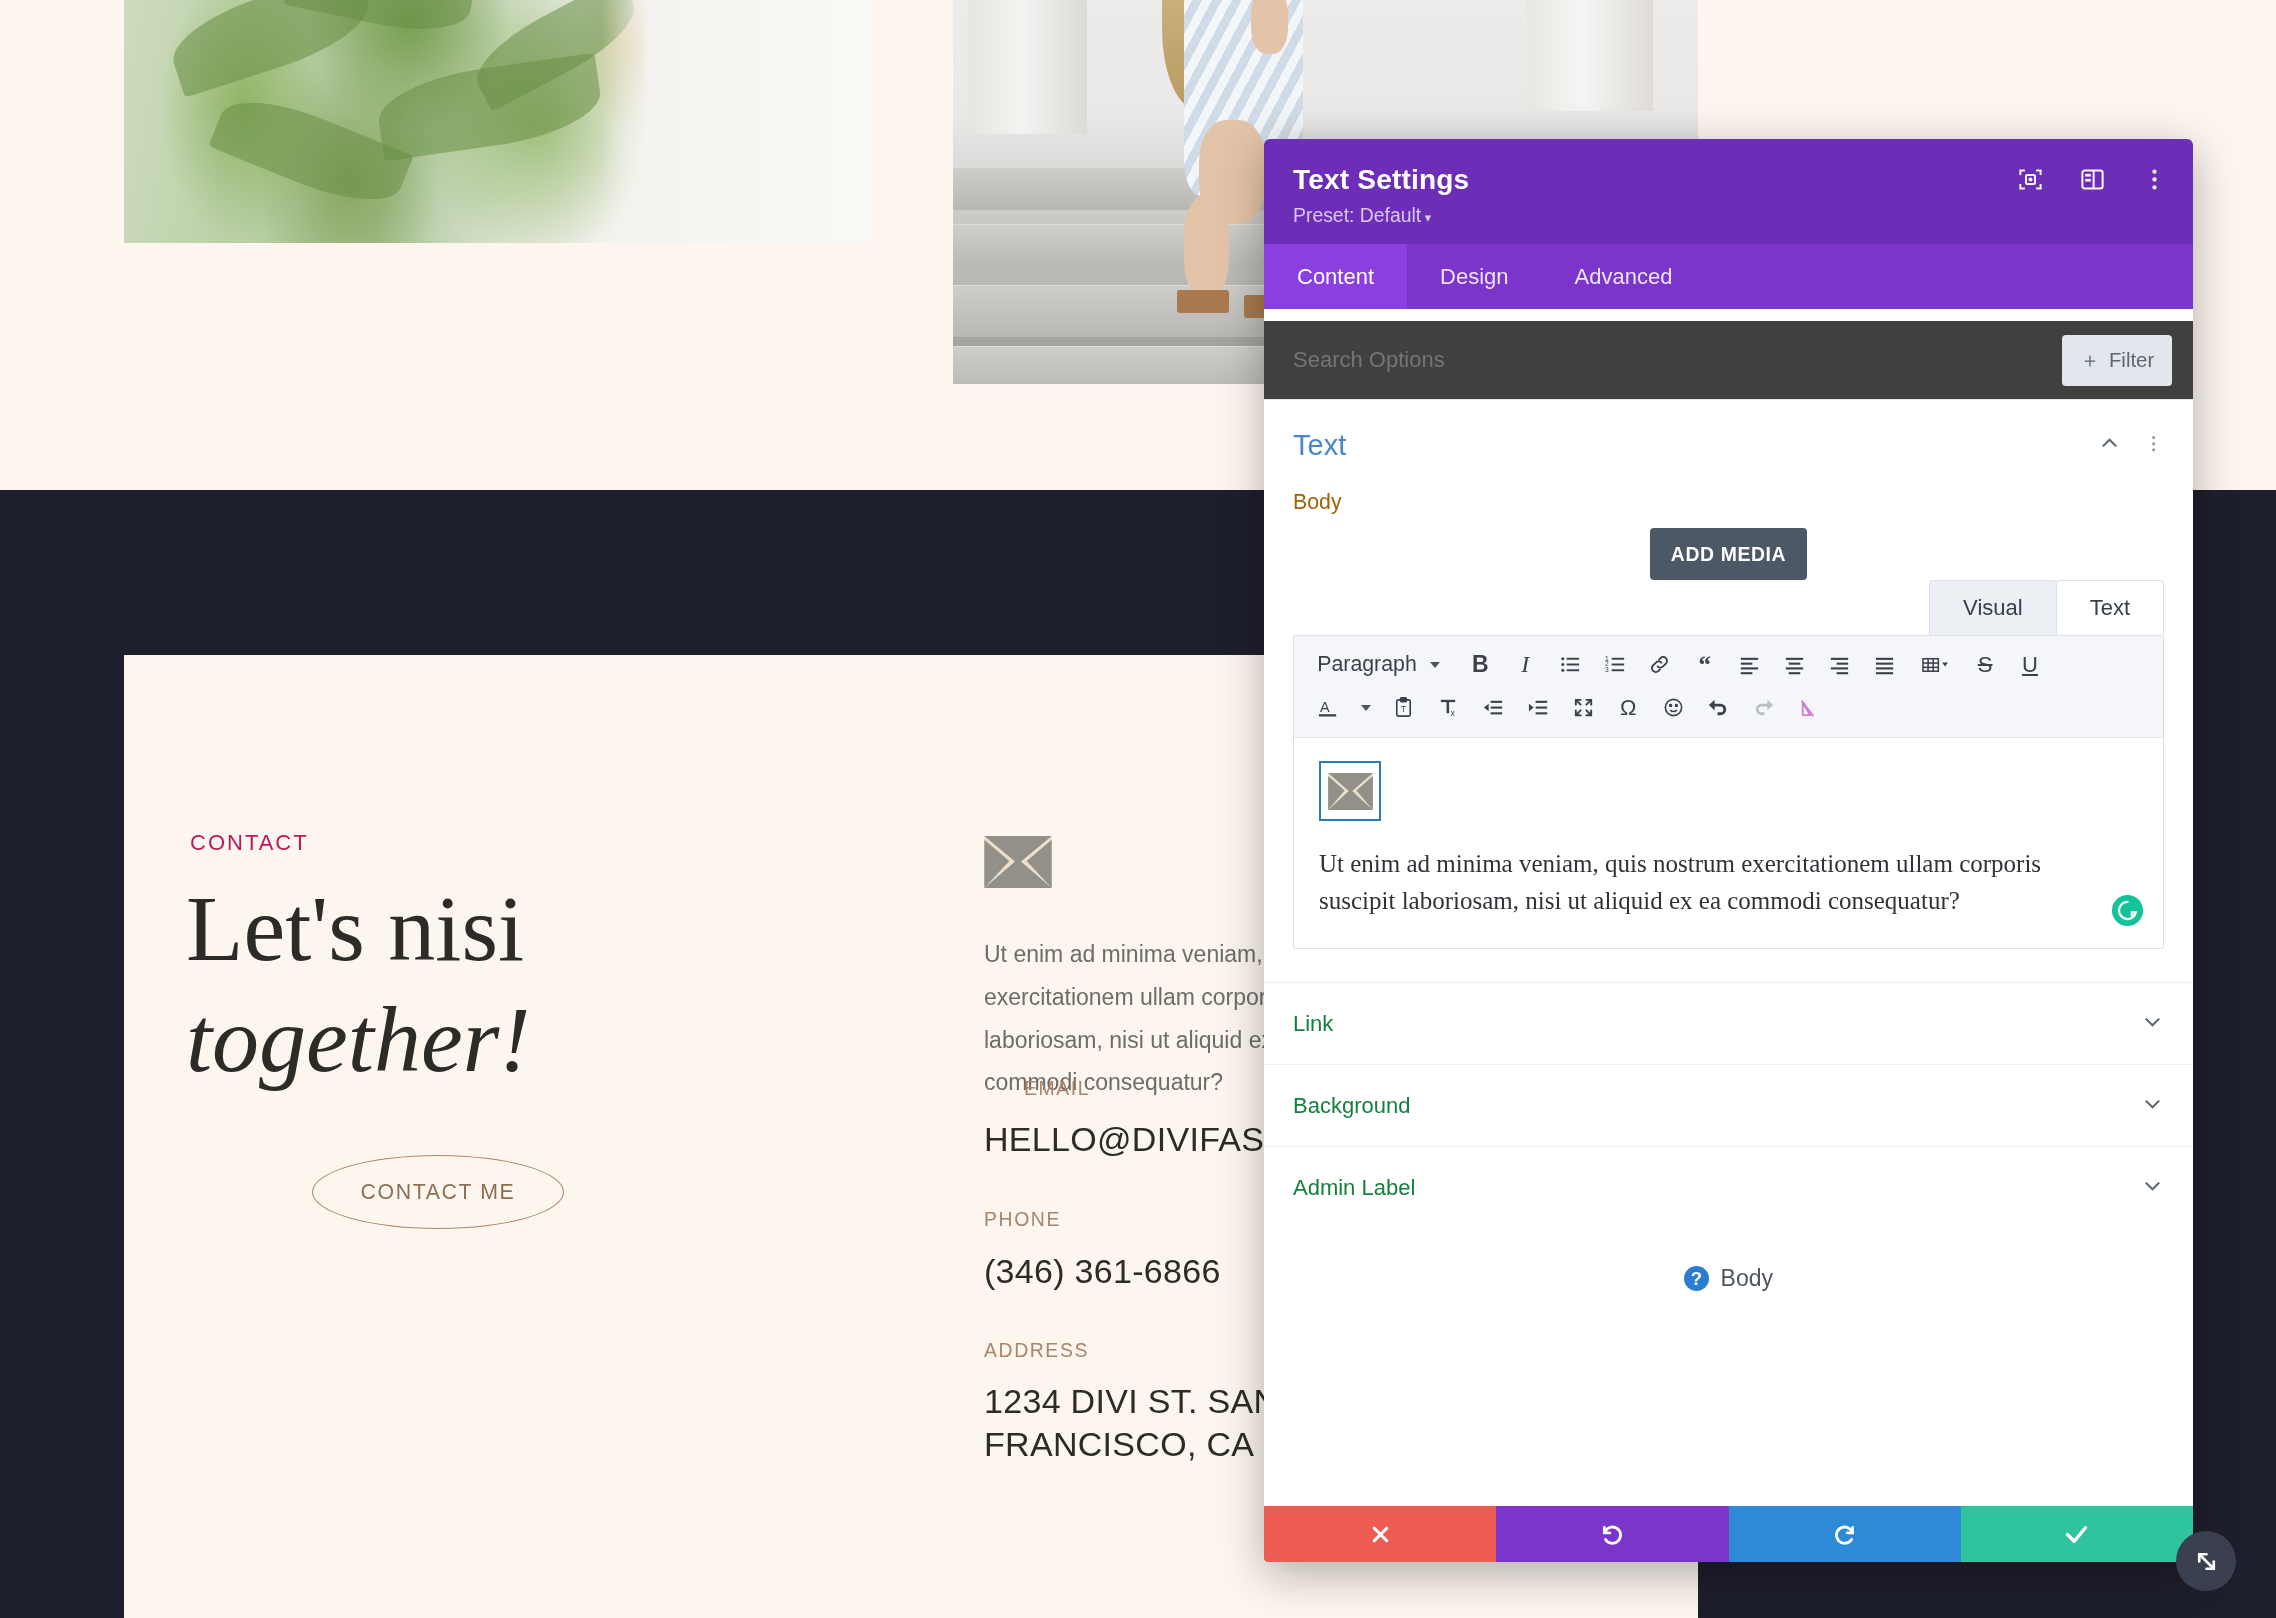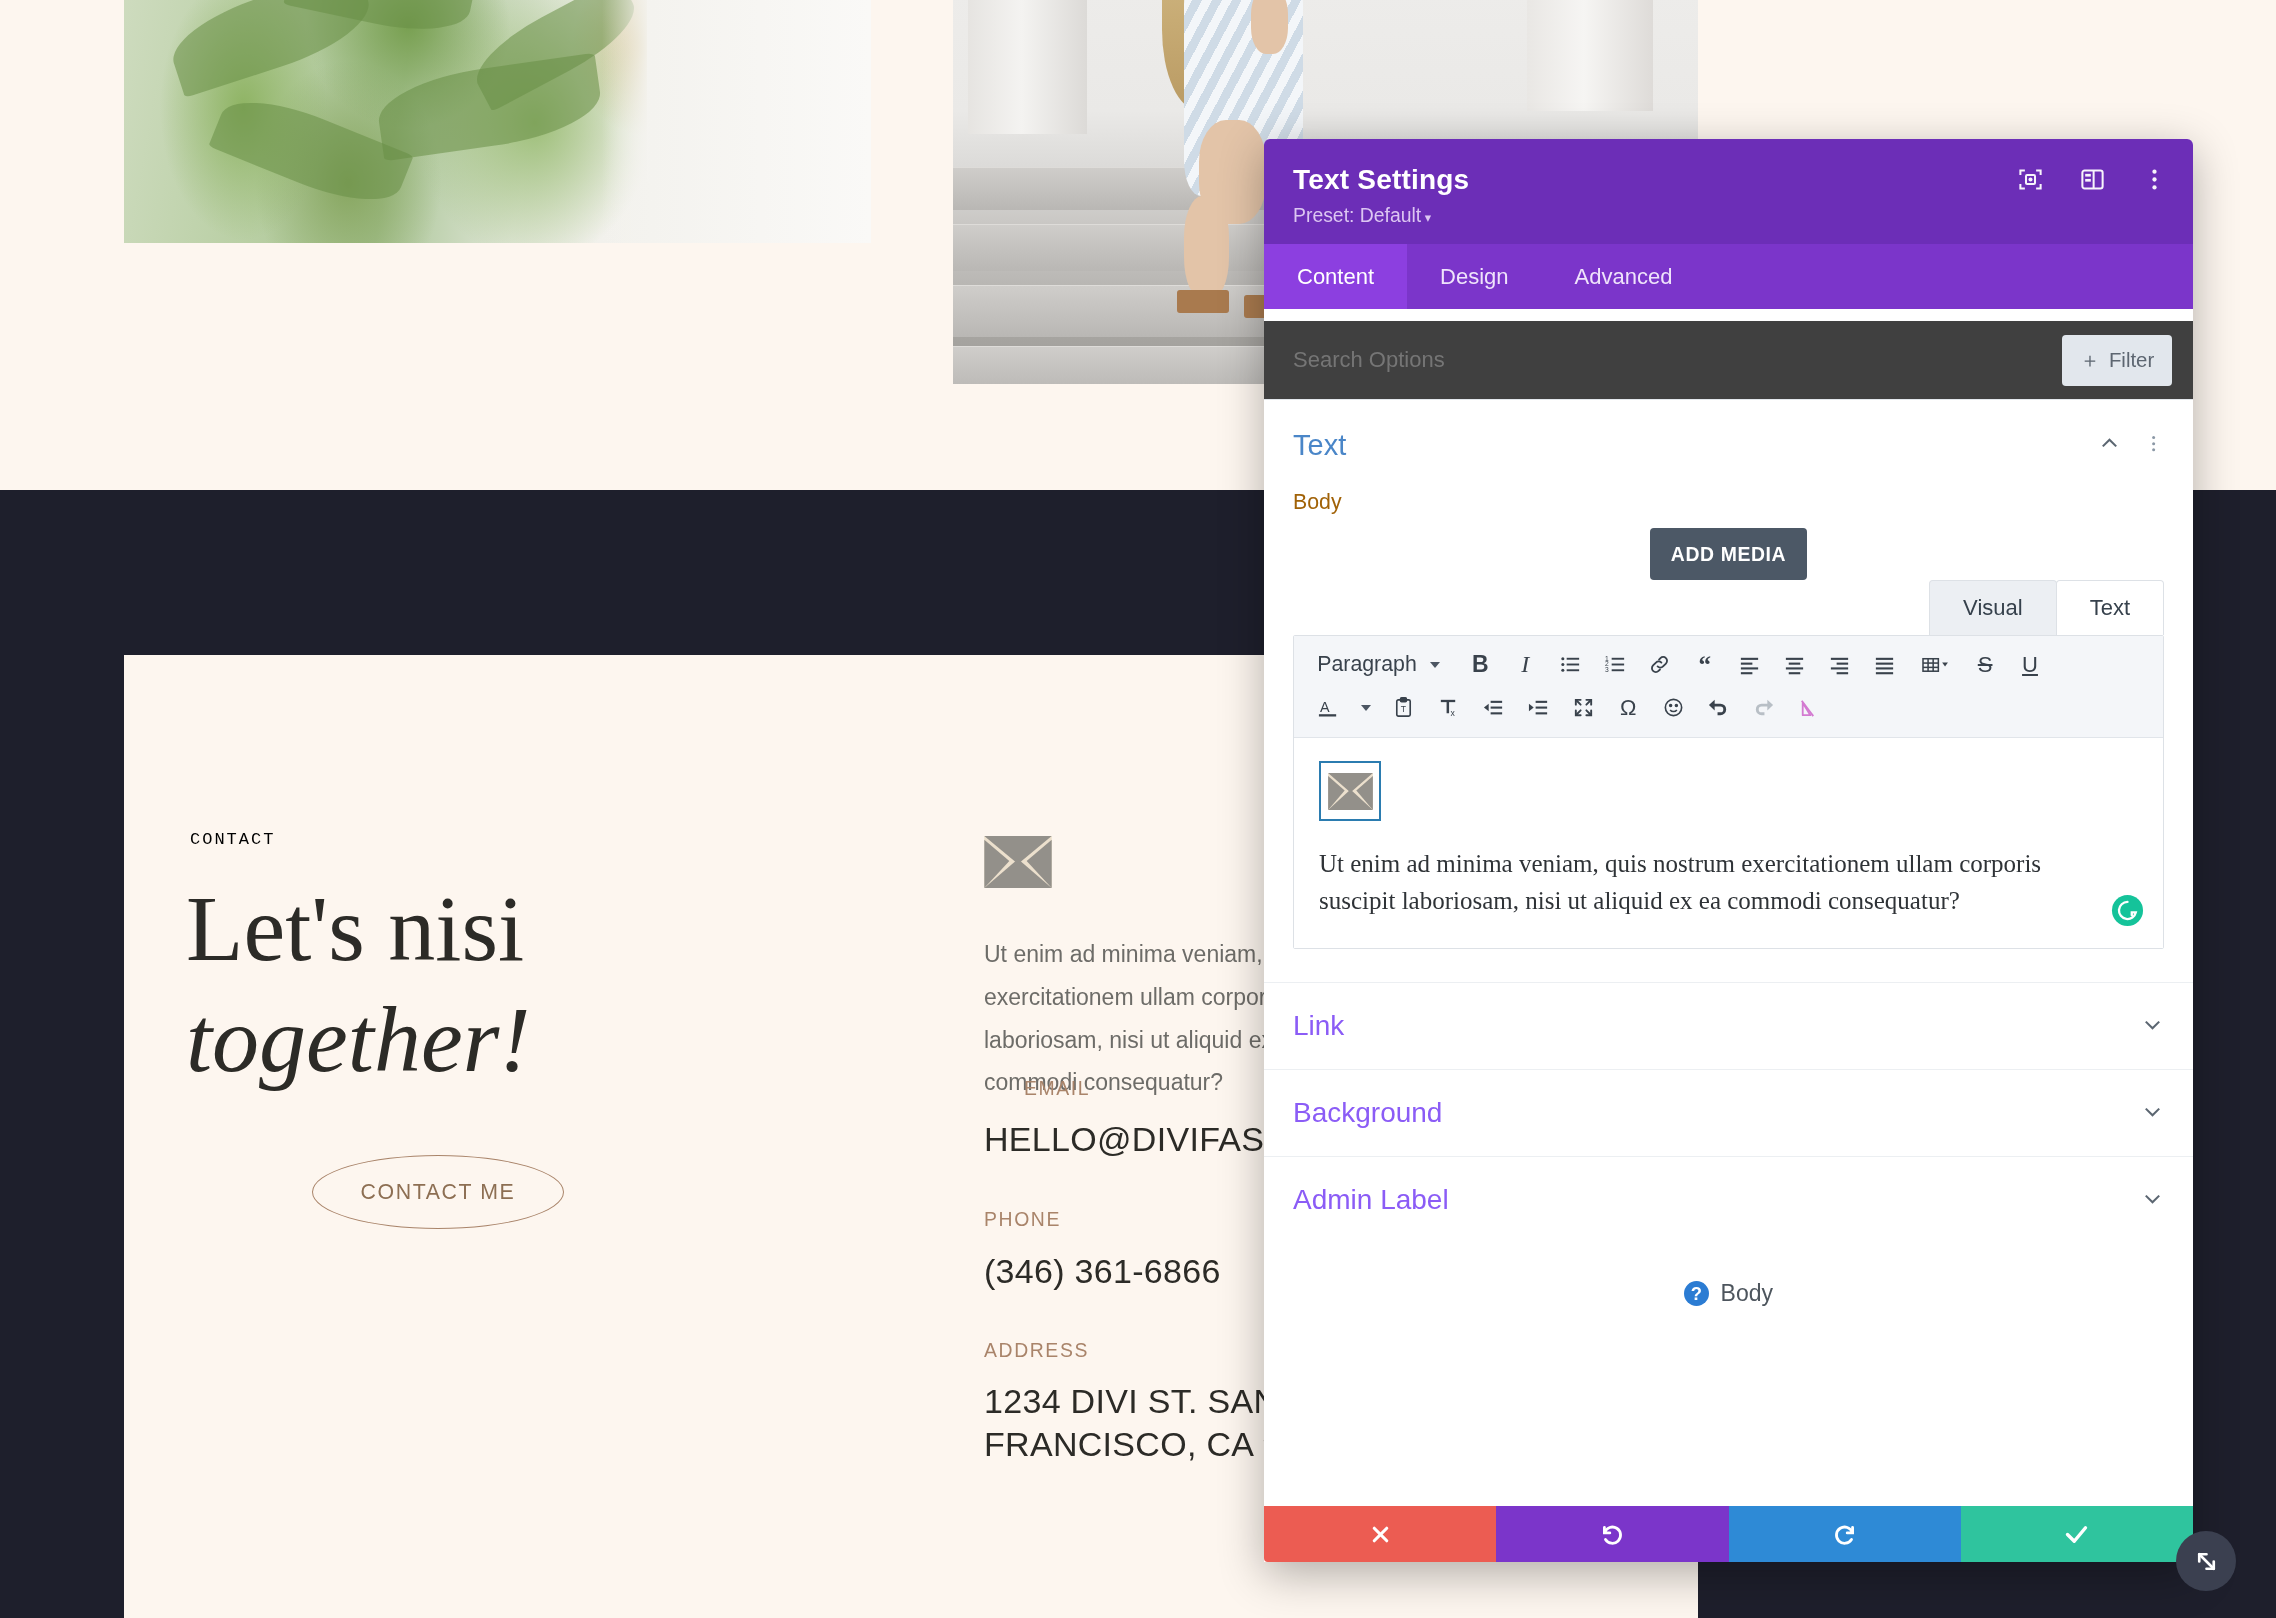--- a/index.html
+++ b/index.html
@@ -72,22 +72,22 @@
 
   
   .dark-band { position: absolute; left: 0; top: 490px; width: 2276px; height: 1129px; background: #1e1f2c; }
   .contact-card {
     position: absolute; left: 124px; top: 655px;
     width: 1574px; height: 964px;
     background: #fdf6ef;
   }
 
   .eyebrow {
-    font-size: 17px; letter-spacing: 2px; color: #000000;
-    font-family: Liberation Mono, monospace;
+    font-size: 22px; letter-spacing: 2px; color: #be185d;
+    font-family: Liberation Sans, sans-serif;
   }
   #contact-eyebrow { position: absolute; left: 190px; top: 830px; }
 
   #contact-heading {
     position: absolute; left: 186px; top: 873px; width: 699px;
     font-family: "Liberation Serif", serif;
     font-size: 94px; line-height: 1.18; color: #2c2b27;
   }
   #contact-heading .it { font-style: italic; }
 
@@ -210,21 +210,21 @@
     margin-top: 25px; font-family: "Liberation Serif", serif;
     font-size: 25px; line-height: 1.46; color: #2f3337; max-width: 776px;
   }
   .grammarly { position: absolute; right: 19.4px; bottom: 21.3px; width: 33px; height: 33px; cursor: pointer; }
 
   .accordion-row {
     display: flex; align-items: center; justify-content: space-between;
     padding: 27px 29px; border-top: 1px solid #eceff2; cursor: pointer;
   }
   .accordion-row:first-of-type { border-top: 1px solid #eceff2; }
-  .accordion-title { font-size: 28px; color: #8b5cf6; }
+  .accordion-title { font-size: 22px; color: #15803d; }
   .chev { color: #5b6671; }
 
   .help-row { display: flex; align-items: center; justify-content: center; gap: 11.6px; padding: 37px 0; }
   .help-badge {
     width: 25px; height: 25px; border-radius: 50%; background: #2b7cd3; color: #fff;
     font-size: 18.4px; font-weight: bold; display: flex; align-items: center; justify-content: center;
   }
   .help-text { font-size: 23px; color: #4d555d; }
 
   .modal-footer { flex: 0 0 auto; display: flex; height: 56px; }

